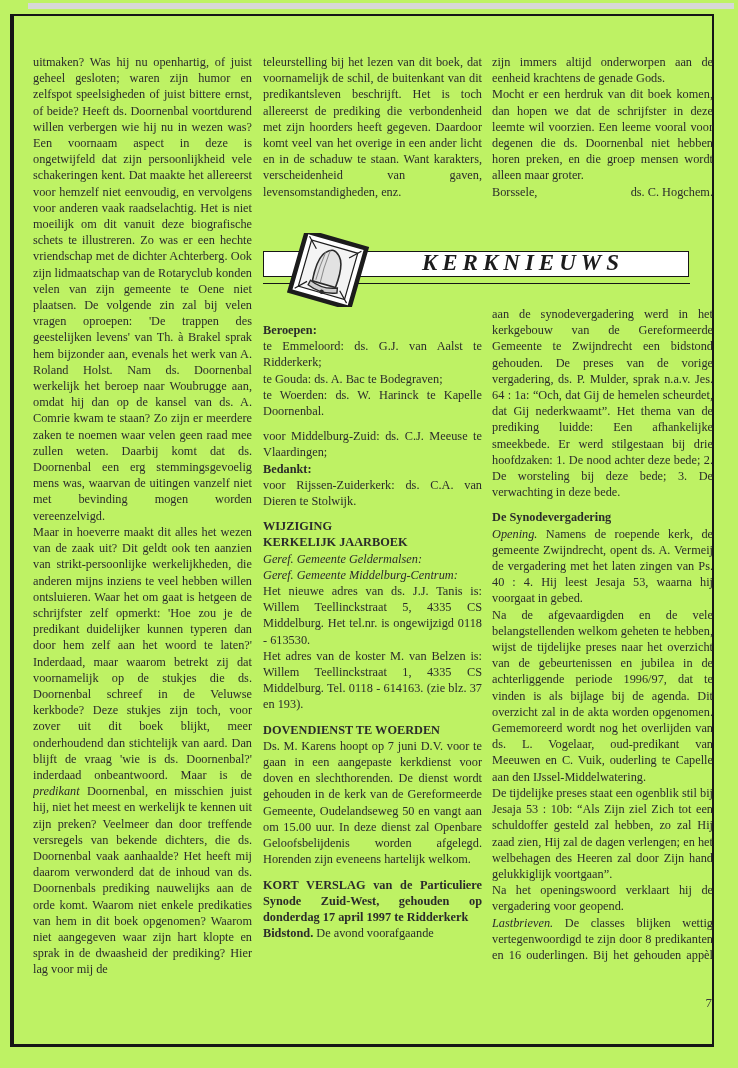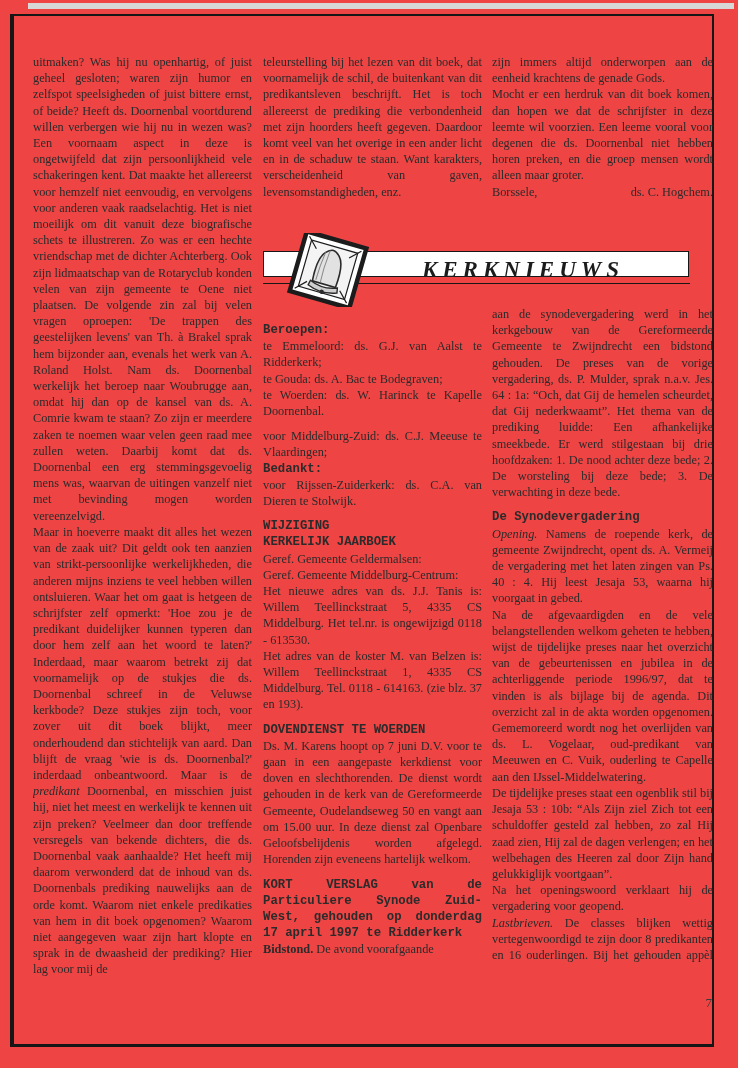--- a/index.html
+++ b/index.html
@@ -1,38 +1,38 @@
 <!DOCTYPE html>
 <html><head>
 <meta charset="utf-8">
 <style>
   html,body{margin:0;padding:0;background:#e9e9e9;}
-  .page{position:relative;width:738px;height:1068px;background:#ef4444;overflow:hidden;
+  .page{position:relative;width:738px;height:1068px;background:#bef264;overflow:hidden;
         font-family:"Liberation Serif", serif;color:#2b2b2b;}
   .scan-strip{position:absolute;left:28px;top:3px;width:706px;height:6px;background:#d7d7d7;}
   .frame{position:absolute;left:10px;top:14px;width:698px;height:1028px;
          border-style:solid;border-color:#161616;border-width:2px 2px 3px 4px;}
   .col{position:absolute;font-size:12.3px;line-height:16.2px;text-align:justify;overflow:hidden;}
   .blk{margin:0;}
-  .blk.h{font-weight:bold;font-family:Liberation Mono, monospace;}
-  .blk.it{}
+  .blk.h{font-weight:bold;}
+  .blk.it{font-style:italic;}
   .gap{height:9px;}
   .b{font-weight:bold;}
   .i{font-style:italic;}
   #col1{left:33px;top:54px;width:219px;height:966px;}
   #col2top{left:263px;top:54px;width:219px;height:160px;}
   #col3top{left:492px;top:54px;width:221px;height:170px;}
   #col2main{left:263px;top:322px;width:219px;height:700px;}
   #col3main{left:492px;top:306px;width:221px;height:660px;}
   .sig-row{display:flex;justify-content:space-between;align-items:flex-end;}
   .banner{position:absolute;left:263px;top:233px;width:450px;height:74px;}
   .banner-box{position:absolute;left:0;top:18px;width:424px;height:24px;border:1.6px solid #161616;background:#fff;}
   .banner-underline{position:absolute;left:0;top:50px;width:427px;border-top:1.6px solid #161616;}
   .banner-title{position:absolute;left:95px;top:15px;width:330px;height:30px;line-height:30px;
-      text-align:center;font-size:23px;font-weight:bold;font-style:italic;letter-spacing:5px;color:#1c1c1c;margin-top:7px;}
+      text-align:center;font-size:23px;font-weight:bold;font-style:italic;letter-spacing:5px;color:#1c1c1c;}
   .bell-wrap{position:absolute;left:18px;top:0px;width:96px;height:74px;}
   .pageno{position:absolute;left:672px;top:995px;width:40px;text-align:right;font-size:13px;color:#3a3a3a;}
 </style>
 </head>
 <body>
 
 <div class="page">
   <div class="scan-strip"></div>
   <div class="frame"></div>
 

